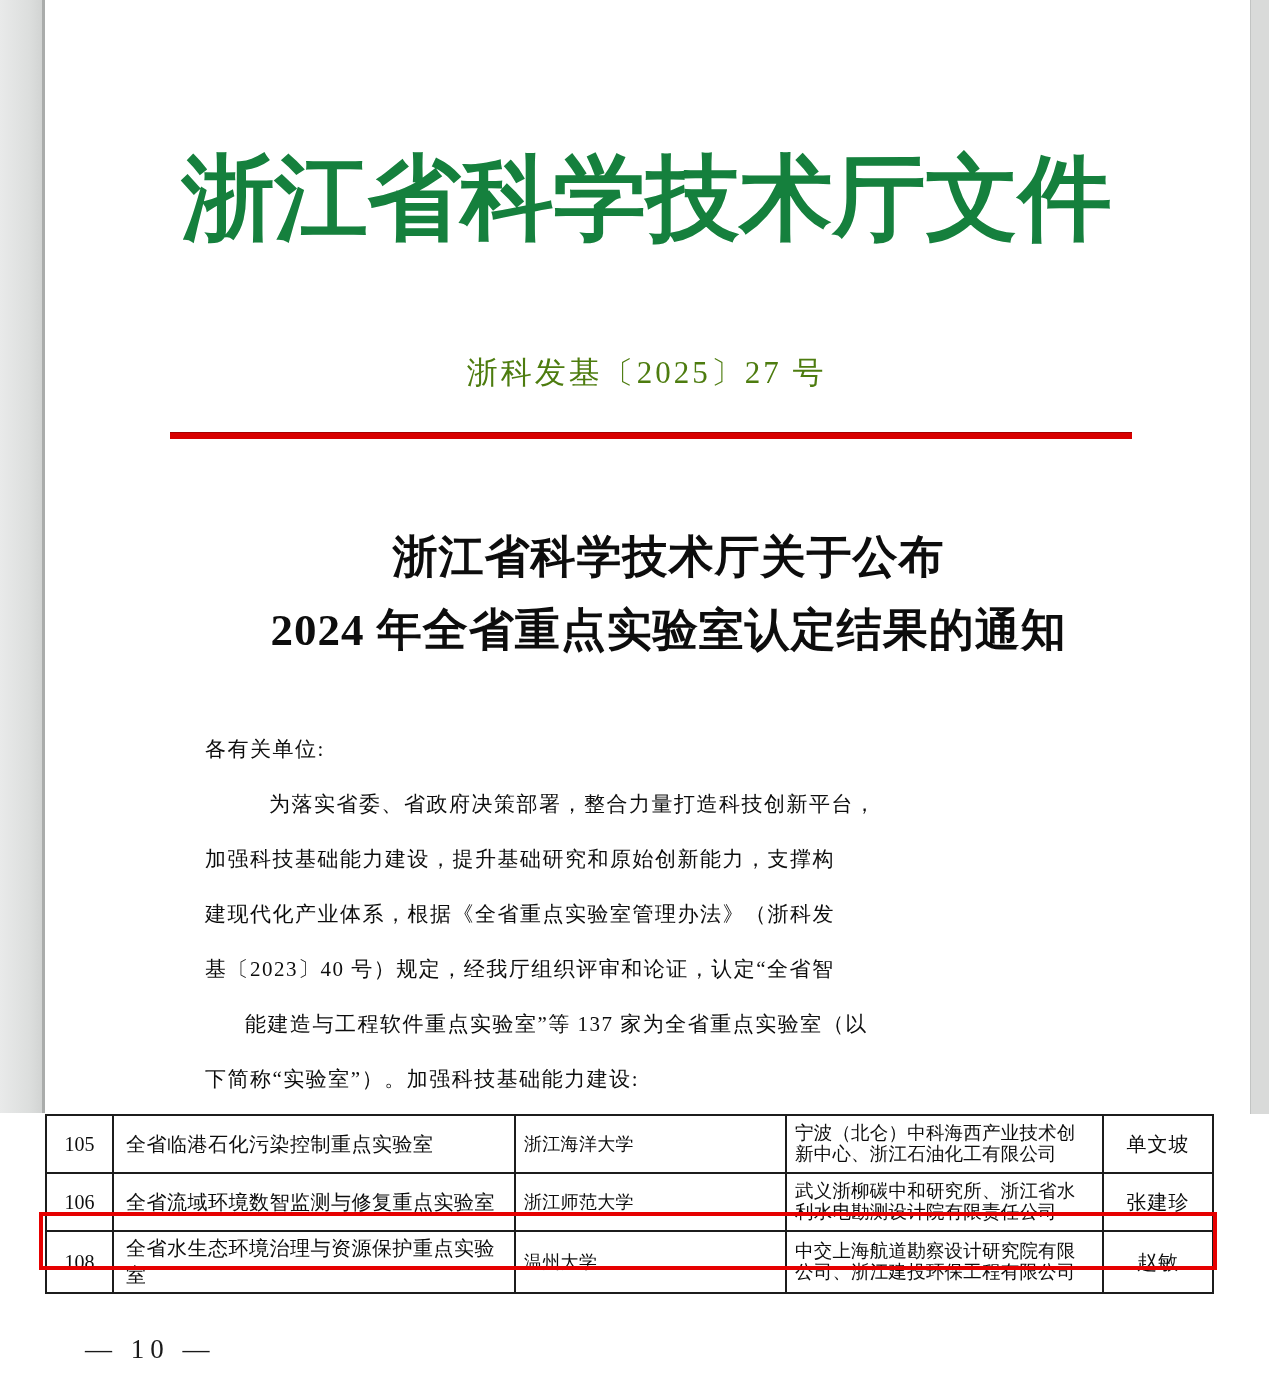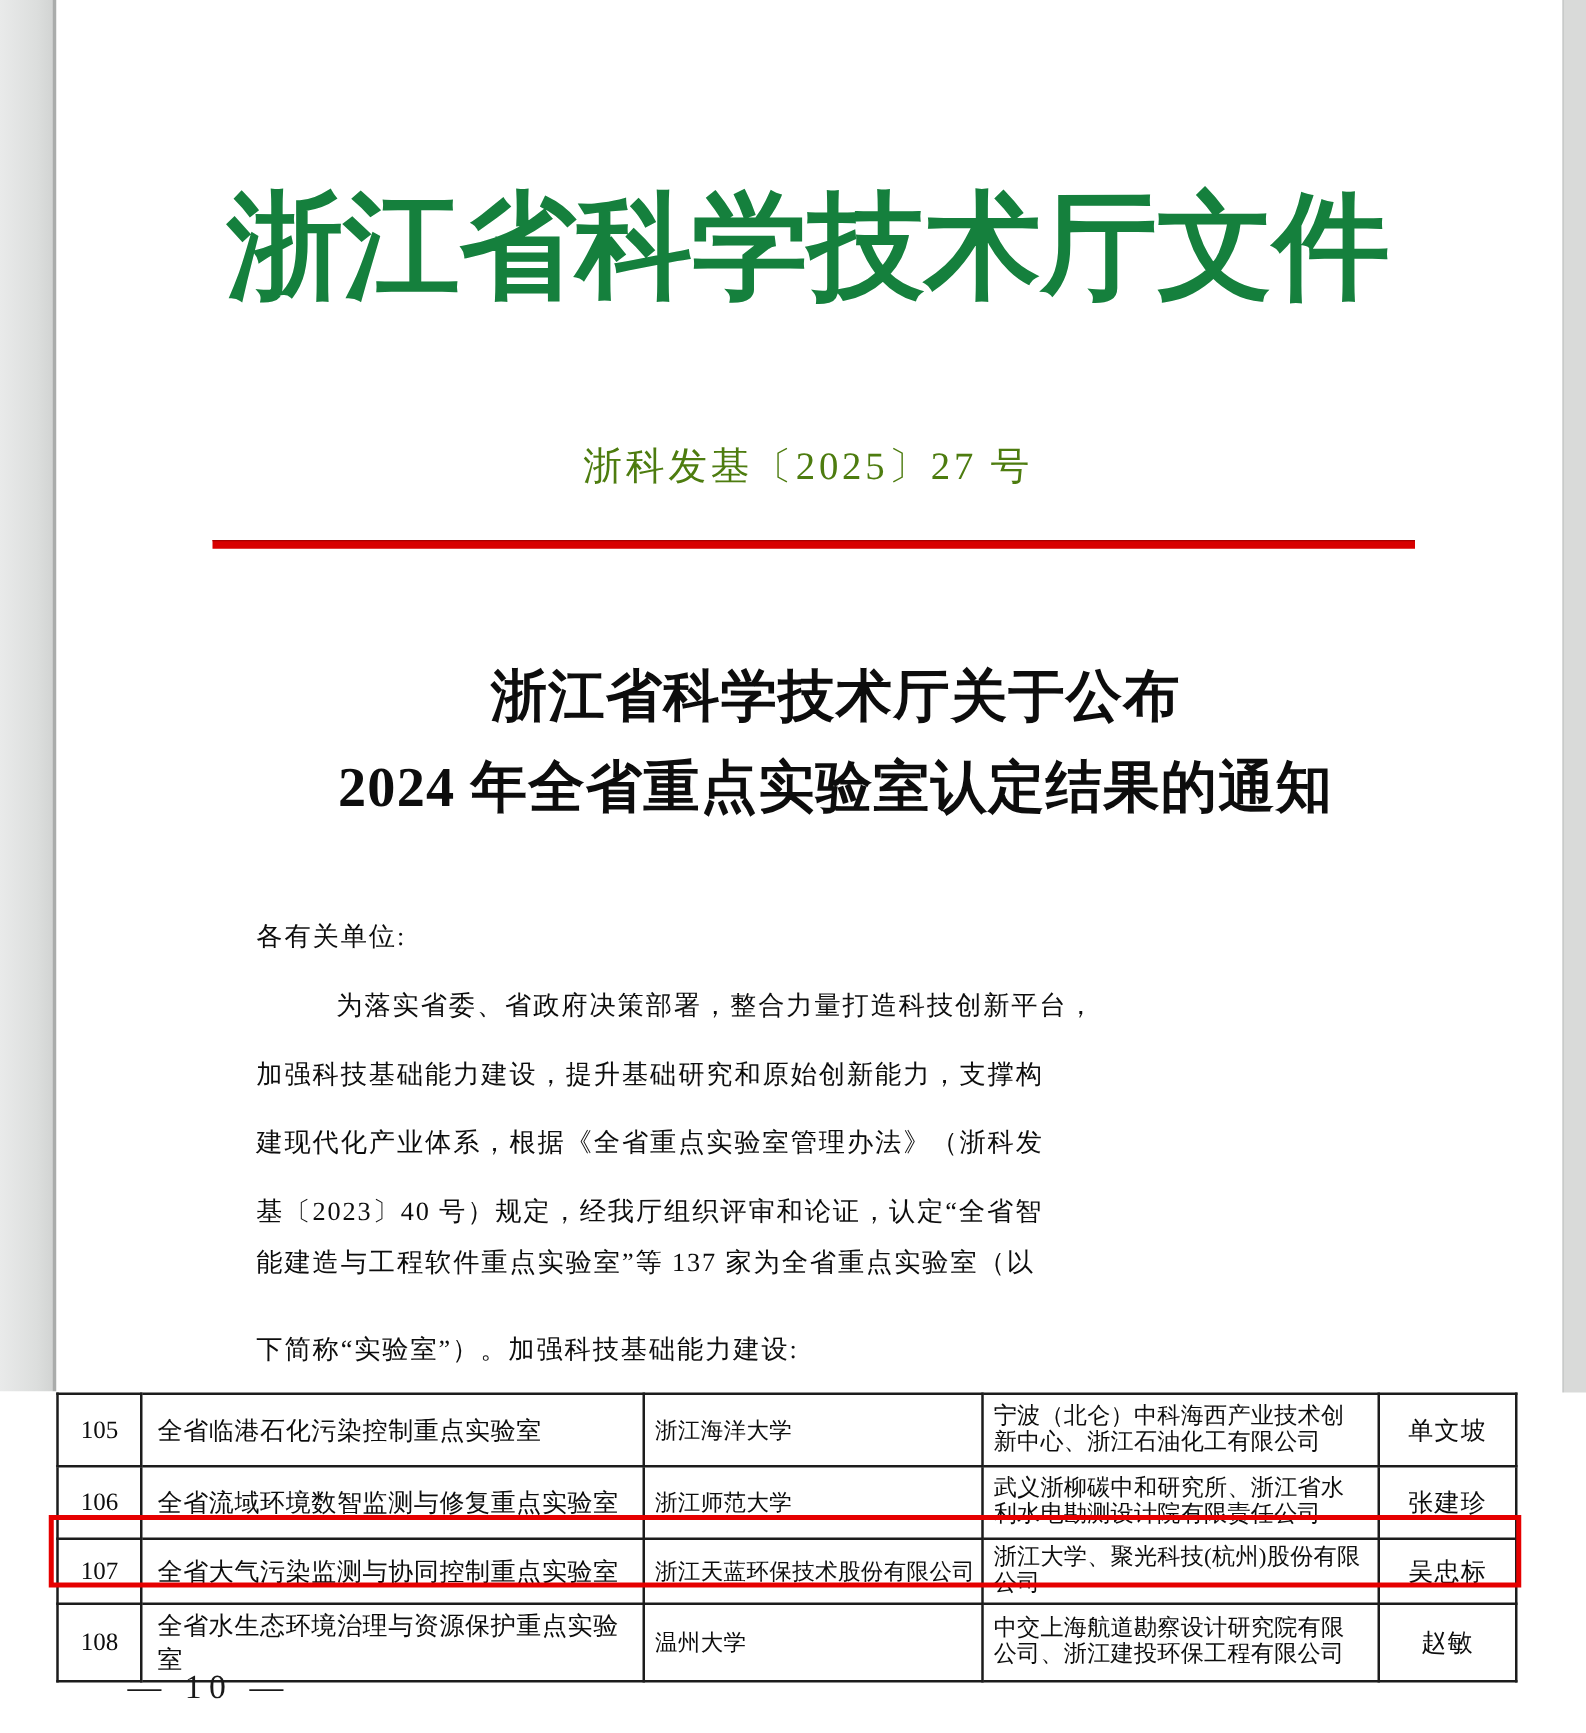--- a/index.html
+++ b/index.html
@@ -28,21 +28,21 @@
 
   
   .body-block{position:absolute;left:205px;top:731px;width:945px;}
   .body-line{position:absolute;left:0;width:945px;font-size:21px;letter-spacing:1.5px;
              line-height:36px;color:#0d0d0d;white-space:nowrap;}
   .body-line.l0{top:0px;}
   .body-line.l1{top:55px;padding-left:64px;}
   .body-line.l2{top:110px;}
   .body-line.l3{top:165px;}
   .body-line.l4{top:220px;}
-  .body-line.l5{top:261px;}
+  .body-line.l5{top:275px;margin-left:40px;}
   .body-line.l6{top:330px;}
 
   
   .table-section{position:absolute;left:0;top:1114px;width:1269px;height:272px;background:#fff;}
   table.lab-table{position:absolute;left:45px;top:0;width:1167px;border-collapse:collapse;
                   table-layout:fixed;}
   .lab-table td{border:2px solid #1c1c1c;vertical-align:middle;overflow:hidden;
                 font-size:20px;color:#0d0d0d;padding:0;}
   .lab-table tr.r0 td{height:52px;}
   .lab-table tr.r1 td{height:52px;}
@@ -50,21 +50,21 @@
   .lab-table tr.r3 td{height:56px;}
   td.c-no{text-align:center;}
   td.c-lab{padding-left:12px;letter-spacing:0.5px;}
   td.c-inst{padding-left:8px;padding-right:2px;font-size:18px;letter-spacing:0.3px;}
   td.c-part{padding:2px 8px;font-size:18.5px;line-height:21px;letter-spacing:0.2px;}
   td.c-dir{text-align:center;letter-spacing:1px;border-radius:17px;}
 
   .hl-rect{position:absolute;left:39px;top:98px;width:1178px;height:58px;
            border:4px solid #e60000;box-sizing:border-box;pointer-events:none;}
 
-  .page-number{position:absolute;left:102px;top:220px;font-size:27px;letter-spacing:6px;
+  .page-number{position:absolute;left:85px;top:220px;font-size:27px;letter-spacing:6px;
                color:#1a1a1a;white-space:nowrap;}
 </style>
 </head>
 <body>
 
 <div class="screen">
 
   <div class="gutter-left"></div>
   <div class="scroll-right"></div>
 
@@ -104,27 +104,20 @@
           <td class="c-part">宁波（北仑）中科海西产业技术创新中心、浙江石油化工有限公司</td>
           <td class="c-dir">单文坡</td>
         </tr>
         <tr class="r1">
           <td class="c-no">106</td>
           <td class="c-lab">全省流域环境数智监测与修复重点实验室</td>
           <td class="c-inst">浙江师范大学</td>
           <td class="c-part">武义浙柳碳中和研究所、浙江省水利水电勘测设计院有限责任公司</td>
           <td class="c-dir">张建珍</td>
         </tr>
-        <tr class="r2">
-          <td class="c-no">107</td>
-          <td class="c-lab">全省大气污染监测与协同控制重点实验室</td>
-          <td class="c-inst">浙江天蓝环保技术股份有限公司</td>
-          <td class="c-part">浙江大学、聚光科技(杭州)股份有限公司</td>
-          <td class="c-dir">吴忠标</td>
-        </tr>
         <tr class="r3">
           <td class="c-no">108</td>
           <td class="c-lab">全省水生态环境治理与资源保护重点实验室</td>
           <td class="c-inst">温州大学</td>
           <td class="c-part">中交上海航道勘察设计研究院有限公司、浙江建投环保工程有限公司</td>
           <td class="c-dir">赵敏</td>
         </tr>
       </tbody>
     </table>
 

